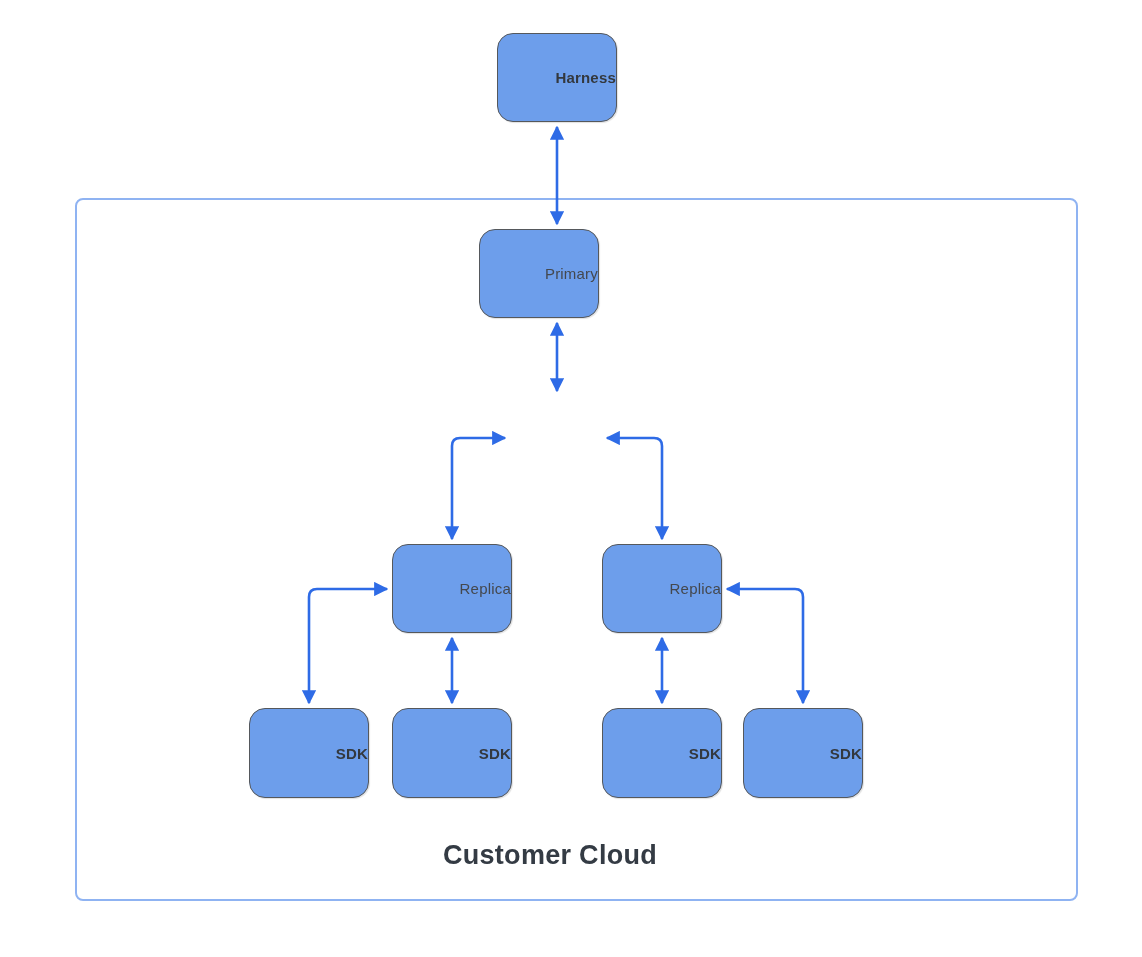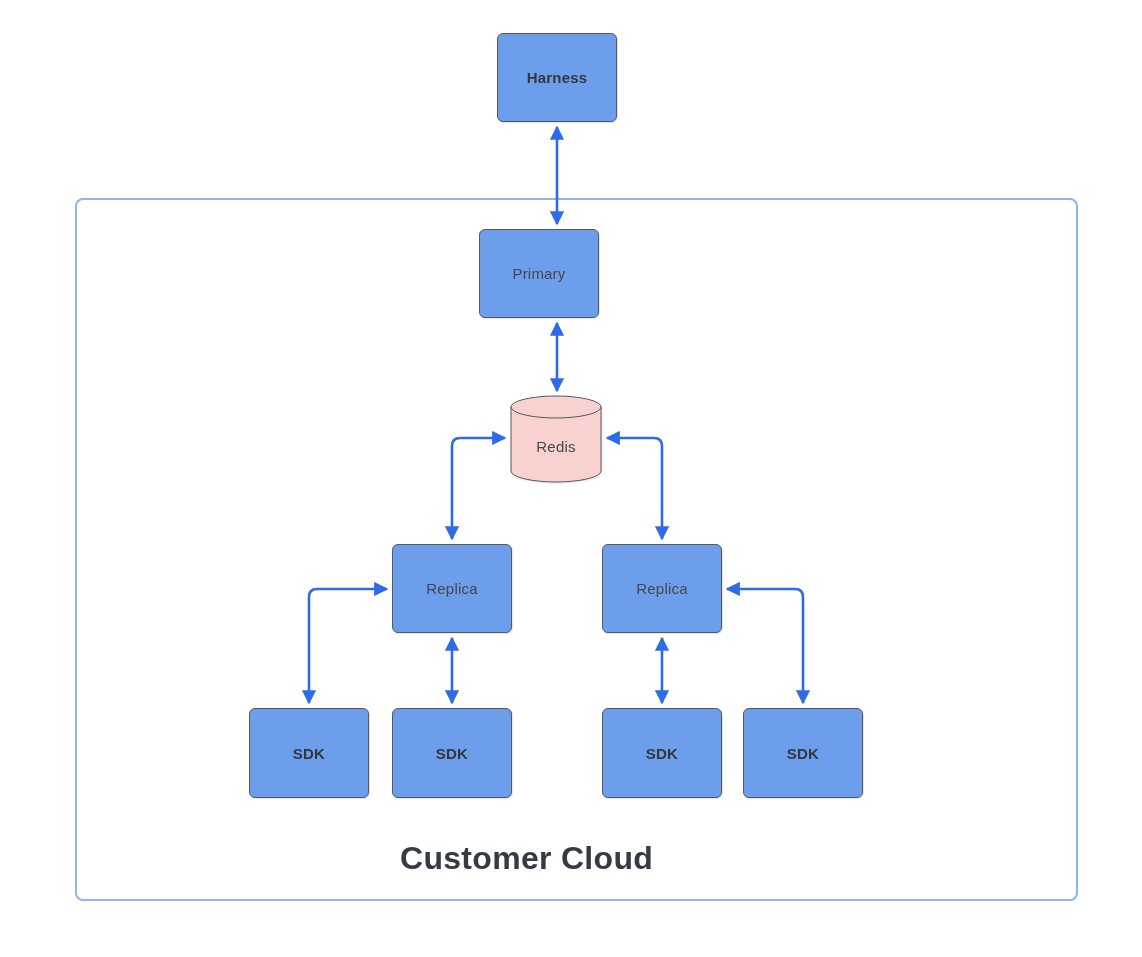--- a/index.html
+++ b/index.html
@@ -29,22 +29,23 @@
   .node {
     position: absolute;
     display: flex;
     align-items: center;
     justify-content: center;
     box-sizing: border-box;
   }
   .rect {
     background: var(--node-fill, #6D9EEB);
     border: 1px solid var(--node-border, #55585C);
-    border-radius: 6px;
+    border-radius: 16px;
     box-shadow: 1px 1px 1px rgba(0,0,0,0.12);
+    justify-content: flex-end;
   }
   .node span {
     font-size: 15px;
     color: var(--label-color, #44484E);
     letter-spacing: 0.2px;
   }
   .node.bold span {
     font-weight: bold;
     color: var(--label-bold-color, #33383E);
   }
@@ -58,22 +59,22 @@
   #sdk4         { left: 743px; top: 708px; width: 120px; height: 90px; }
   #redis        { left: 510px; top: 395px; width: 92px;  height: 88px; }
   #redis svg { position: absolute; left: 0; top: 0; filter: drop-shadow(1px 1px 1px rgba(0,0,0,0.10)); }
   #redis .cyl-body { fill: var(--cylinder-fill, #F8D2CF); stroke: var(--cylinder-border, #55585C); stroke-width: 1; }
   #redis span { position: relative; top: 7px; }
   .diagram-title {
     position: absolute;
     left: 400px;
     top: 840px;
     width: 300px;
-    text-align: left;
-    font-size: 32px;
+    text-align: center;
+    font-size: 27px;
     font-weight: bold;
     color: var(--title-color, #343B44);
     letter-spacing: 0.3px;
   }
   .connectors {
     position: absolute;
     left: 0; top: 0;
     width: 1142px;
     height: 957px;
     pointer-events: none;
@@ -93,27 +94,20 @@
   <div class="container-box"></div>
 
   <div class="node rect bold" id="harness">
     <span>Harness</span>
   </div>
 
   <div class="node rect" id="primary">
     <span>Primary</span>
   </div>
 
-  <div class="node" id="redis">
-    <svg width="92" height="88" viewBox="0 0 92 88">
-      <path class="cyl-body" d="M1 12 L1 76 A45 11 0 0 0 91 76 L91 12"></path>
-      <ellipse class="cyl-body" cx="46" cy="12" rx="45" ry="11"></ellipse>
-    </svg>
-    <span>Redis</span>
-  </div>
 
   <div class="node rect" id="replica-left">
     <span>Replica</span>
   </div>
 
   <div class="node rect" id="replica-right">
     <span>Replica</span>
   </div>
 
   <div class="node rect bold" id="sdk1">

